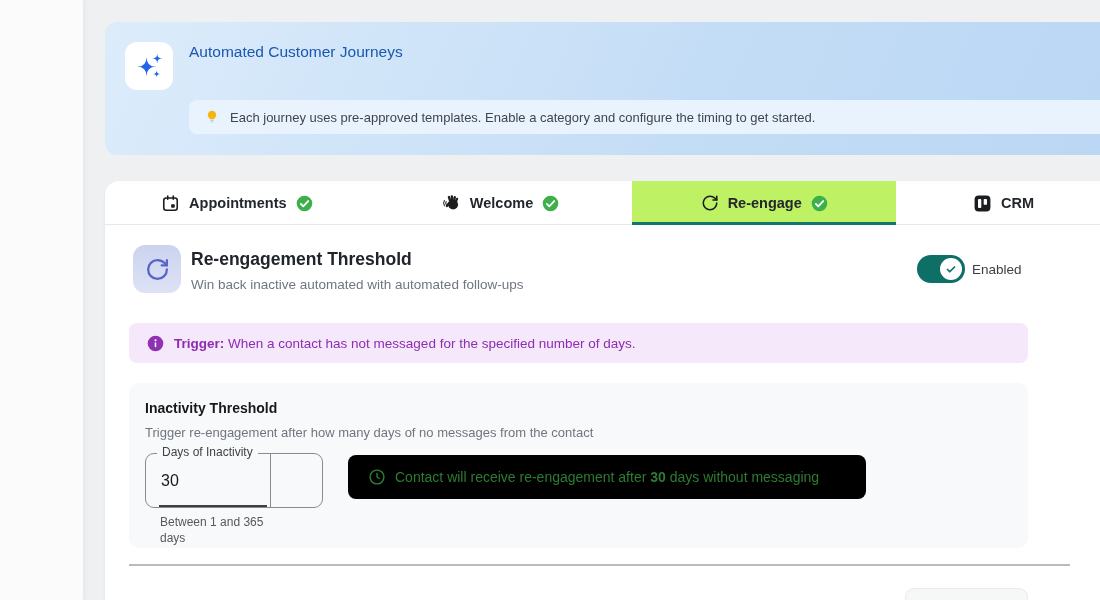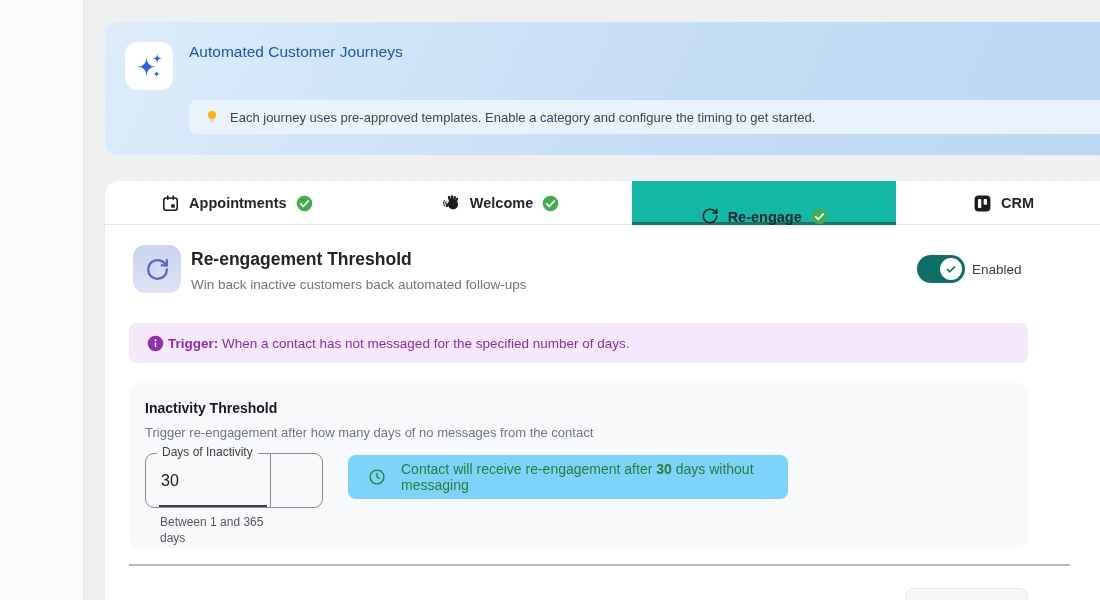--- a/index.html
+++ b/index.html
@@ -21,57 +21,57 @@
     border-radius:8px; display:flex; align-items:center; padding-left:15px; gap:10px; }
   .tip-text { font-size:13px; color:#40454d; white-space:nowrap; }
 
   
   .card { position:absolute; left:105px; top:181px; width:1060px; height:440px; background:#ffffff;
     border-radius:14px 14px 0 0; box-shadow:0 1px 3px rgba(0,0,0,0.06); }
 
   .tabbar { display:flex; height:44px; border-bottom:1px solid #e7e8ea; }
   .tab { width:283px; height:44px; display:flex; align-items:center; justify-content:center; gap:9px;
     font-size:14.5px; font-weight:700; color:#23272d; cursor:pointer; }
-  .tab.active { background:#14b8a6; box-shadow:inset 0 -3px 0 #12766b;align-items:flex-end; }
+  .tab.active { background:#bef264; box-shadow:inset 0 -3px 0 #12766b; }
   .tab.start { justify-content:flex-start; padding-left:77px; }
 
   .hdr-icon { position:absolute; left:28px; top:64px; width:48px; height:48px; border-radius:12px;
     background:linear-gradient(180deg,#ccd3ee 0%,#dde2f6 100%); display:flex; align-items:center; justify-content:center; }
   .hdr-title { position:absolute; left:86px; top:68px; font-size:17.5px; font-weight:bold; color:#21252b; }
   .hdr-sub { position:absolute; left:86px; top:96px; font-size:13.5px; color:#6f7680; }
 
   .toggle { position:absolute; left:812px; top:74px; width:48px; height:28px; border-radius:14px;
     background:#0d6f66; cursor:pointer; }
   .knob { position:absolute; right:3px; top:3px; width:22px; height:22px; border-radius:50%;
     background:#ffffff; display:flex; align-items:center; justify-content:center; }
   .toggle-label { position:absolute; left:867px; top:81px; font-size:13.5px; color:#404040; }
 
   .trigger-box { position:absolute; left:24px; top:142px; width:899px; height:40px; background:#f5e8fb;
-    border-radius:8px; display:flex; align-items:center; padding-left:18px; gap:4px; }
+    border-radius:8px; display:flex; align-items:center; padding-left:18px; gap:10px; }
   .trigger-text { font-size:13.5px; color:#8e2cb2; }
   .trigger-text b { font-weight:bold; }
 
   .panel { position:absolute; left:24px; top:202px; width:899px; height:165px; background:#f8f9fa;
     border-radius:10px; }
   .panel-title { position:absolute; left:16px; top:17px; font-size:14px; font-weight:600; color:#15181c; }
   .panel-desc { position:absolute; left:16px; top:42px; font-size:13px; color:#6f7680; }
 
   .field { position:absolute; left:16px; top:70px; width:178px; height:55px;
     border:1.5px solid #878c92; border-radius:9px;padding-left:25px; }
   .field-label { position:absolute; left:11px; top:-9px; font-size:12px; color:#3f4347;
     background:#f8f9fa; padding:0 5px; }
   .field-input { position:absolute; left:15px; top:0; width:95px; height:100%; border:none; outline:none;
     background:transparent; font-size:16px; color:#17191c; font-family:"Liberation Sans",sans-serif; }
   .field-underline { position:absolute; left:13px; bottom:0; width:108px; height:2px; background:#3c4043; }
   .field-notch { position:absolute; left:124px; top:0; height:100%; border-left:1.5px solid #878c92; }
   .field-helper { position:absolute; left:31px; top:131px; width:118px; font-size:12px; line-height:1.35;
     color:#55595e; }
 
-  .summary-box { position:absolute; left:219px; top:72px; width:440px; height:44px; background:#7dd3fc;
-    border-radius:8px; display:flex; align-items:center; padding-left:20px; gap:15px; }
+  .summary-box { position:absolute; left:219px; top:72px; width:518px; height:44px; background:#000000;
+    border-radius:8px; display:flex; align-items:center; padding-left:20px; gap:9px; }
   .summary-text { font-size:14px; color:#2d7c32; }
   .summary-text b { font-weight:bold; }
 
   .divider { position:absolute; left:24px; top:383px; width:941px; height:2px; background:#b8babd; }
   .partial-btn { position:absolute; left:800px; top:407px; width:123px; height:40px; background:#f6f7f7;
     border:1px solid #e9eaeb; border-radius:9px; }
 
   svg { display:block; }
 </style>
 </head>
@@ -171,21 +171,21 @@
       </div>
     </div>
 
     <div class="hdr-icon">
       <svg width="25" height="25" viewBox="0 0 24 24" fill="none" stroke="#5766c6" stroke-width="2.2" stroke-linecap="round" stroke-linejoin="round">
         <path d="M21 12a9 9 0 1 1-9-9c2.52 0 4.93 1 6.74 2.74L21 8"></path>
         <path d="M21 3v5h-5"></path>
       </svg>
     </div>
     <div class="hdr-title">Re-engagement Threshold</div>
-    <div class="hdr-sub">Win back inactive customers back automated follow-ups</div>
+    <div class="hdr-sub">Win back inactive automated with automated follow-ups</div>
 
     <div class="toggle">
       <div class="knob">
         <svg width="12" height="12" viewBox="0 0 24 24" fill="none" stroke="#0d6f66" stroke-width="3.4" stroke-linecap="round" stroke-linejoin="round">
           <path d="M5 13l4.5 4.5L19 8"></path>
         </svg>
       </div>
     </div>
     <div class="toggle-label">Enabled</div>
 

